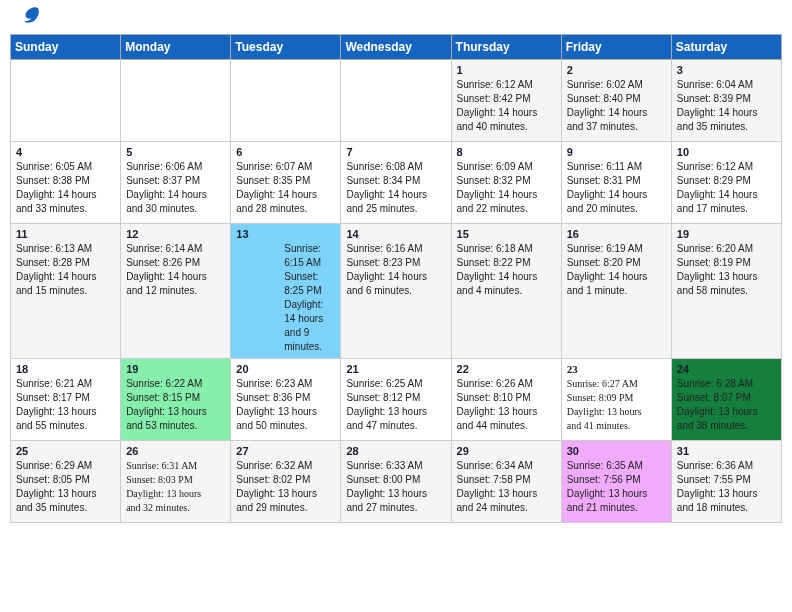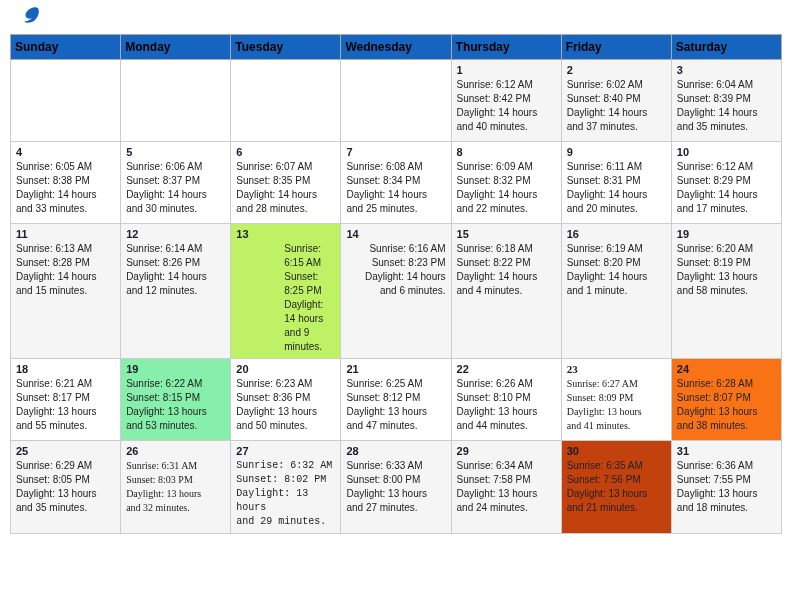--- a/index.html
+++ b/index.html
@@ -43,21 +43,21 @@
       color: #333;
       margin-bottom: 4px;
     }
     table {
       width: 100%;
       border-collapse: collapse;
       table-layout: fixed;
     }
     thead th {
       background-color: #1565c0;
-      color: #000000;
+      color: #ffffff;
       font-size: 12px;
       font-weight: bold;
       padding: 5px 4px;
       border: 1px solid #aaa;
       text-align: left;
     }
     tbody td {
       border: 1px solid #ccc;
       vertical-align: top;
       padding: 4px 5px;
@@ -208,30 +208,30 @@
 Daylight: 14 hours
 and 15 minutes.</div>
           </td>
           <td style="background: rgb(245, 245, 245);">
             <span class="day-number">12</span>
             <div class="cell-content" style="white-space: pre-line;">Sunrise: 6:14 AM
 Sunset: 8:26 PM
 Daylight: 14 hours
 and 12 minutes.</div>
           </td>
-          <td style="background: #bef264;">
+          <td style="background: #7dd3fc;">
             <span class="day-number">13</span>
             <div class="cell-content" style="white-space: pre-line; margin-left: 48px;">Sunrise: 6:15 AM
 Sunset: 8:25 PM
 Daylight: 14 hours
 and 9 minutes.</div>
           </td>
           <td style="background: rgb(245, 245, 245);">
             <span class="day-number">14</span>
-            <div class="cell-content" style="white-space: pre-line; text-align: right;">Sunrise: 6:16 AM
+            <div class="cell-content" style="white-space: pre-line;">Sunrise: 6:16 AM
 Sunset: 8:23 PM
 Daylight: 14 hours
 and 6 minutes.</div>
           </td>
           <td style="background: rgb(245, 245, 245);">
             <span class="day-number">15</span>
             <div class="cell-content" style="white-space: pre-line;">Sunrise: 6:18 AM
 Sunset: 8:22 PM
 Daylight: 14 hours
 and 4 minutes.</div>
@@ -287,21 +287,21 @@
 Daylight: 13 hours
 and 44 minutes.</div>
           </td>
           <td style="background: rgb(255, 255, 255); font-family: Liberation Serif, serif;">
             <span class="day-number">23</span>
             <div class="cell-content" style="white-space: pre-line;">Sunrise: 6:27 AM
 Sunset: 8:09 PM
 Daylight: 13 hours
 and 41 minutes.</div>
           </td>
-          <td style="background: #f97316;">
+          <td style="background: #15803d;">
             <span class="day-number">24</span>
             <div class="cell-content" style="white-space: pre-line;">Sunrise: 6:28 AM
 Sunset: 8:07 PM
 Daylight: 13 hours
 and 38 minutes.</div>
           </td>
         </tr>
         <tr>
           <td style="background: rgb(245, 245, 245);">
             <span class="day-number">25</span>
@@ -312,40 +312,40 @@
           </td>
           <td style="background: rgb(245, 245, 245);">
             <span class="day-number">26</span>
             <div class="cell-content" style="white-space: pre-line; font-family: Liberation Serif, serif;">Sunrise: 6:31 AM
 Sunset: 8:03 PM
 Daylight: 13 hours
 and 32 minutes.</div>
           </td>
           <td style="background: rgb(245, 245, 245);">
             <span class="day-number">27</span>
-            <div class="cell-content" style="white-space: pre-line; font-family: Liberation Mono, monospace;">Sunrise: 6:32 AM
+            <div class="cell-content" style="white-space: pre-line;">Sunrise: 6:32 AM
 Sunset: 8:02 PM
 Daylight: 13 hours
 and 29 minutes.</div>
           </td>
           <td style="background: rgb(245, 245, 245);">
             <span class="day-number">28</span>
             <div class="cell-content" style="white-space: pre-line;">Sunrise: 6:33 AM
 Sunset: 8:00 PM
 Daylight: 13 hours
 and 27 minutes.</div>
           </td>
           <td style="background: rgb(245, 245, 245);">
             <span class="day-number">29</span>
             <div class="cell-content" style="white-space: pre-line;">Sunrise: 6:34 AM
 Sunset: 7:58 PM
 Daylight: 13 hours
 and 24 minutes.</div>
           </td>
-          <td style="background: #c2410c;">
+          <td style="background: #f0abfc;">
             <span class="day-number">30</span>
             <div class="cell-content" style="white-space: pre-line;">Sunrise: 6:35 AM
 Sunset: 7:56 PM
 Daylight: 13 hours
 and 21 minutes.</div>
           </td>
           <td style="background: rgb(245, 245, 245);">
             <span class="day-number">31</span>
             <div class="cell-content" style="white-space: pre-line;">Sunrise: 6:36 AM
 Sunset: 7:55 PM

